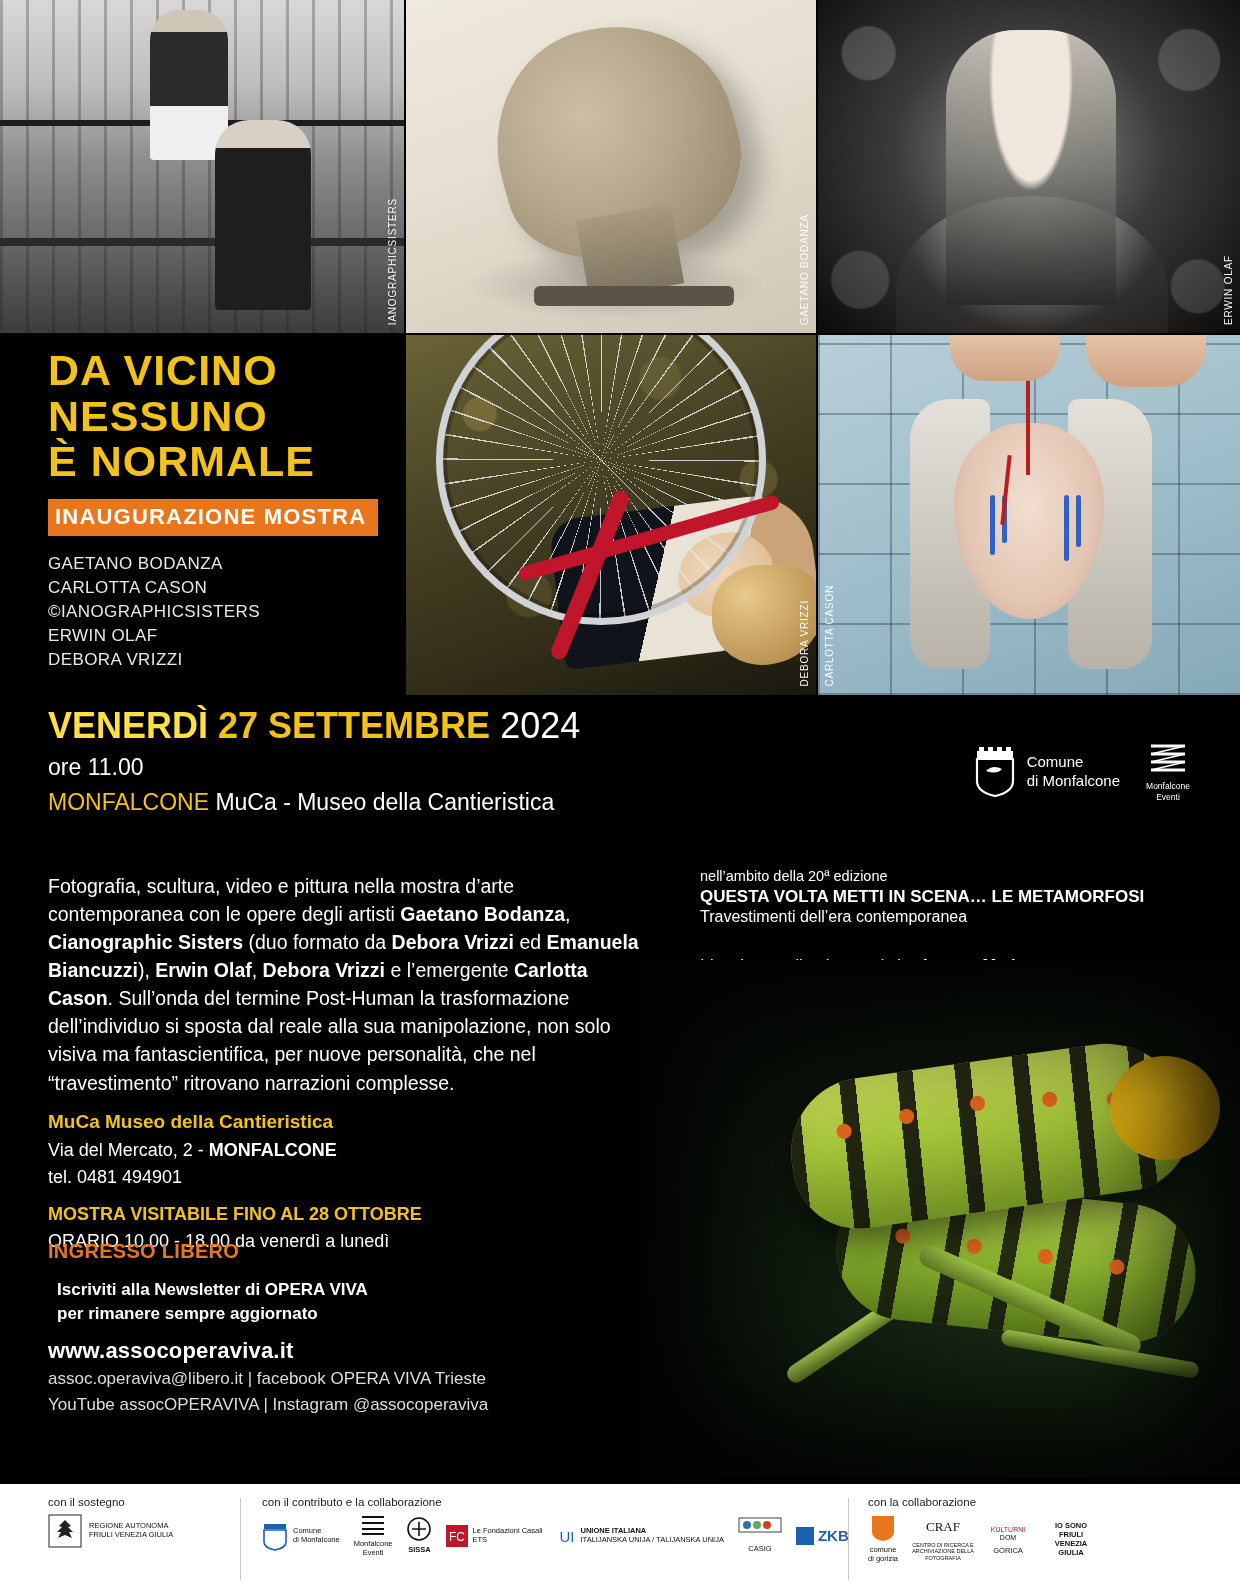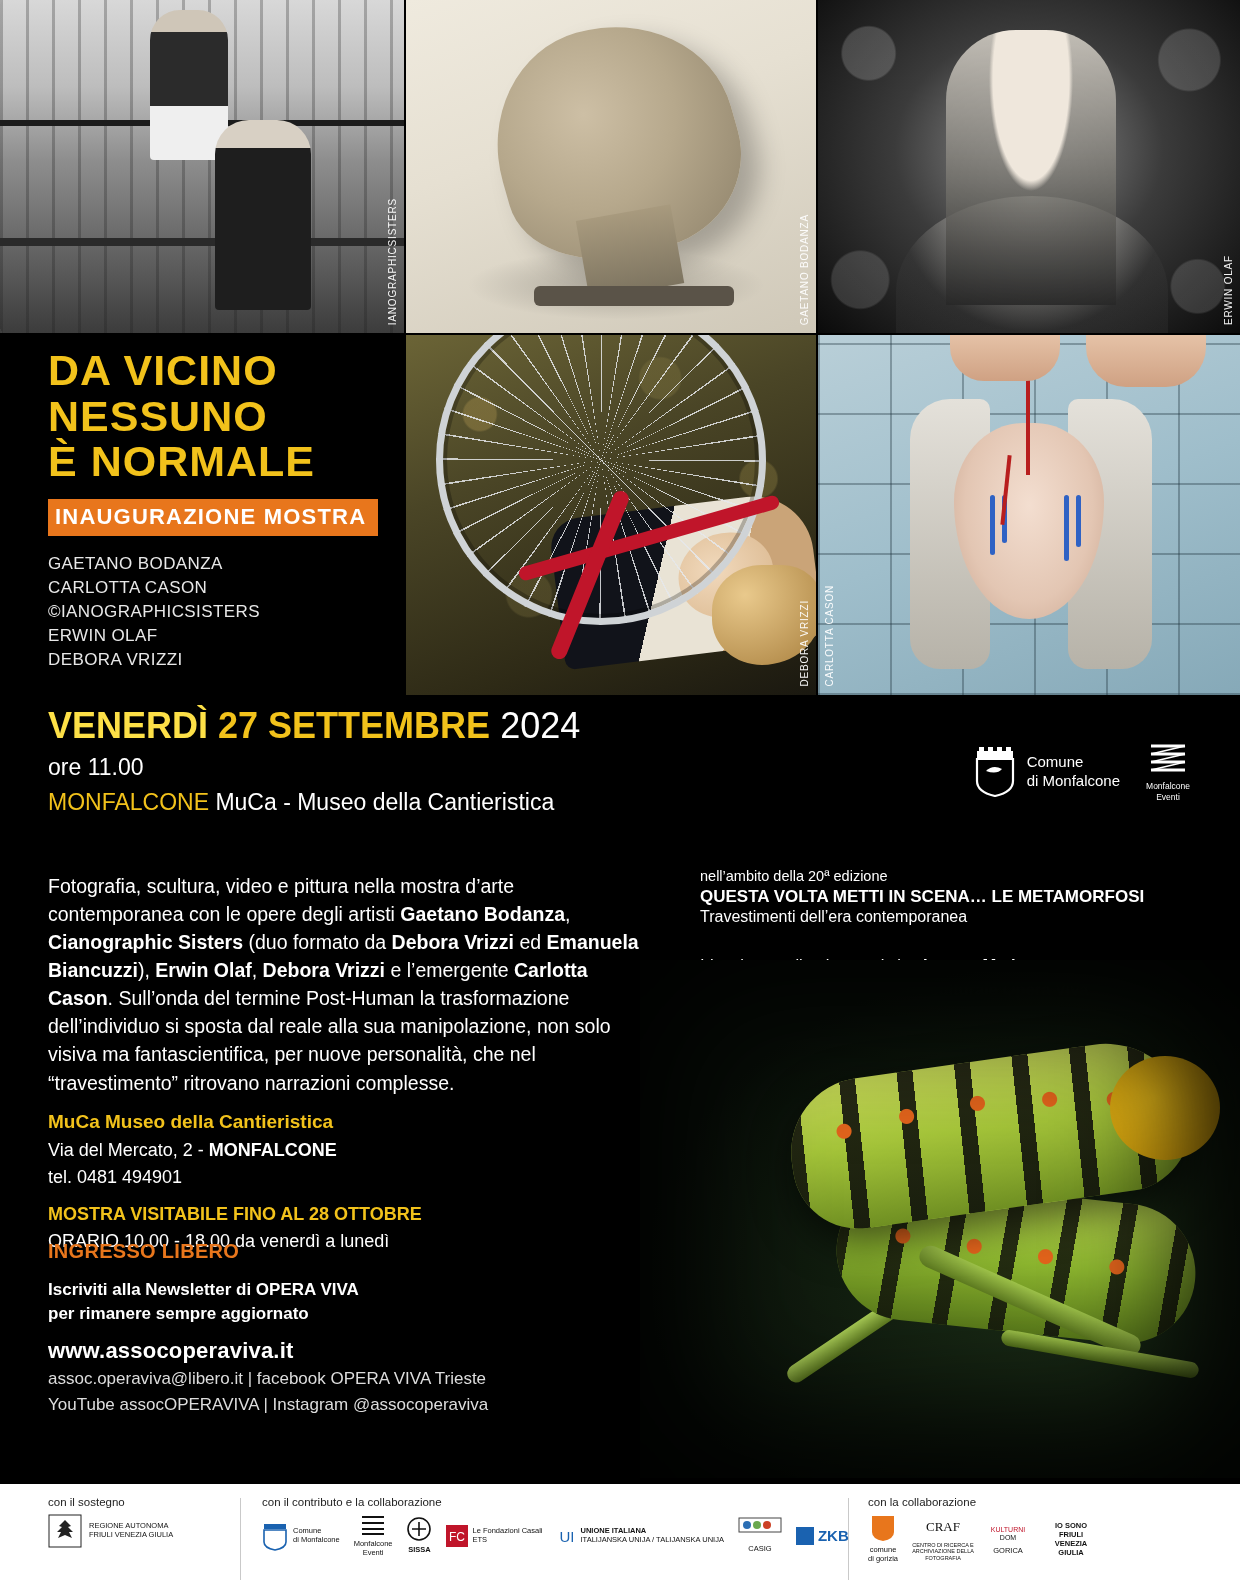--- a/index.html
+++ b/index.html
@@ -159,21 +159,21 @@
   .bodytext { position:absolute; left:48px; top:872px; width:600px; color:#fff;
               font-size:19.5px; line-height:1.44; }
   .bodytext b { font-weight:bold; }
 
   .venue { position:absolute; left:48px; top:1108px; width:600px; color:#fff; font-size:18px; line-height:1.5; }
   .venue .v-title { color:#f2c21b; font-weight:bold; font-size:19px; }
   .venue .v-addr b { font-weight:bold; }
   .venue .v-open { color:#f2c21b; font-weight:bold; margin-top:10px; }
   .venue .v-hours { margin-top:0px; }
   .free { position:absolute; left:48px; top:1240px; color:#e8761c; font-weight:bold; font-size:20px; letter-spacing:.3px; }
-  .news { position:absolute; left:48px; top:1278px; color:#fff; font-weight:bold; font-size:17px; line-height:1.4; }
+  .news { position:absolute; left:57px; top:1278px; color:#fff; font-weight:bold; font-size:17px; line-height:1.4; }
   .web { position:absolute; left:48px; top:1338px; color:#fff; font-weight:bold; font-size:22px; letter-spacing:.2px; }
   .contacts { position:absolute; left:48px; top:1366px; color:#ddd; font-size:17px; line-height:1.5; }
 
   
   .rightcol { position:absolute; left:700px; top:868px; width:520px; color:#fff; }
   .rc-small { font-size:14.5px; }
   .rc-big { font-weight:bold; font-size:17px; margin-top:3px; }
   .rc-sub { font-size:16px; margin-top:1px; }
   .rc-block2 { margin-top:28px; font-size:16.5px; line-height:1.45; }
   .rc-block2 b { font-weight:bold; }

